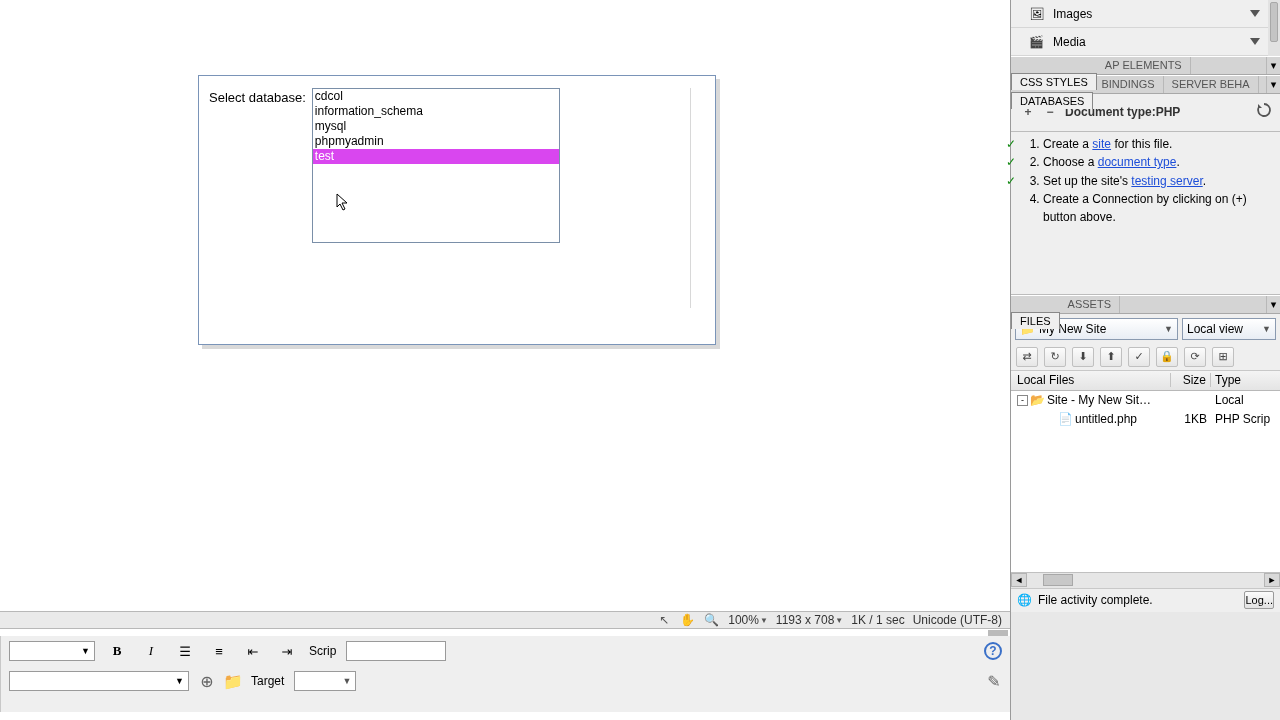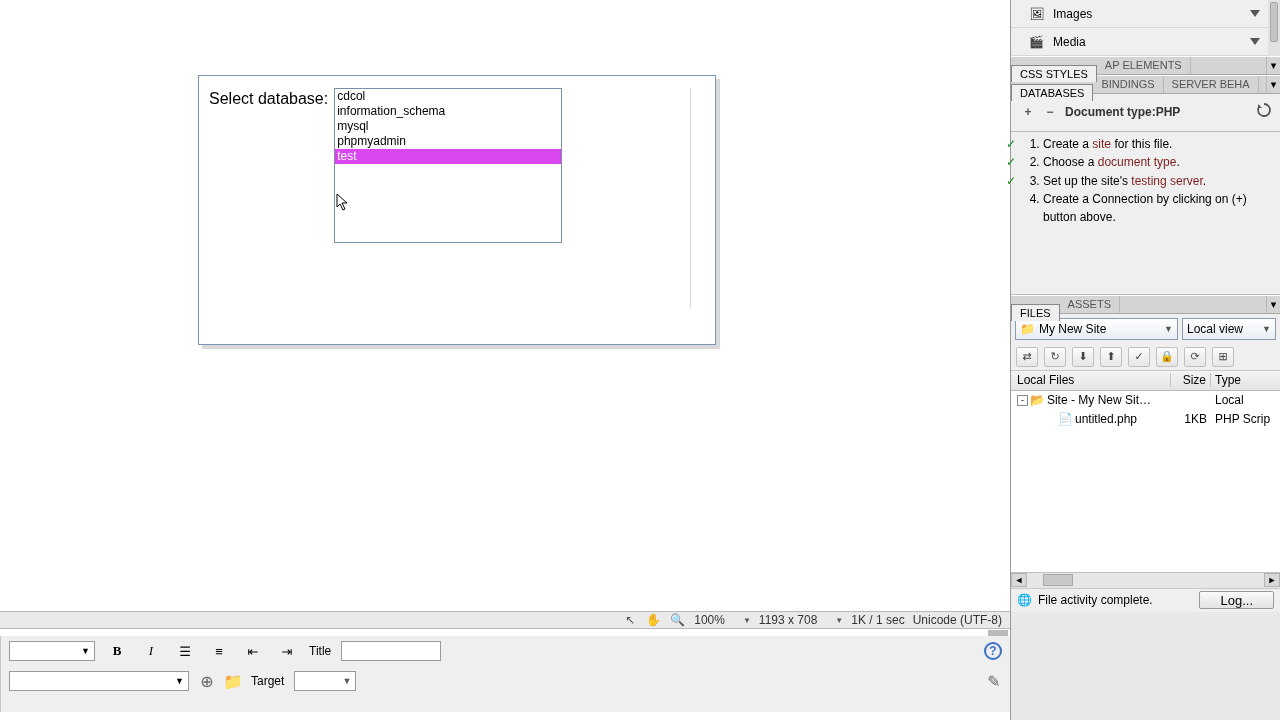--- a/index.html
+++ b/index.html
@@ -18,23 +18,23 @@
   justify-content: space-between;
 }
 .close-btn {
   width: 22px; height: 18px; background: linear-gradient(#f08a7d,#d84b3a);
   border: 1px solid #a83828; border-radius: 3px; display: flex;
   align-items: center; justify-content: center; color: #fff; font-weight: bold;
   font-size: 11px; cursor: pointer;
 }
 .dialog-body { display: flex; padding: 12px 10px; height: calc(100% - 22px); }
 .db-left { flex: 1; display: flex; }
-.db-label { font-size: 16px; margin-right: 6px; padding-top: 2px; }
+.db-label { font-size: 13px; margin-right: 6px; padding-top: 2px; }
 .db-list {
-  width: 228px; height: 155px; border: 1px solid #7a8fa8; background: #fff;
+  width: 248px; height: 155px; border: 1px solid #7a8fa8; background: #fff;
   font-size: 12px; overflow: auto;
 }
 .db-item { padding: 0 2px; height: 15px; line-height: 15px; cursor: pointer; }
 .db-item.selected { background: #d946ef; color: #fff; }
 .dlg-sep { width: 1px; background: #d8d8d8; margin: 0 14px; height: 220px; }
 .db-buttons { width: 86px; display: flex; flex-direction: column; gap: 11px; }
 .dlg-btn {
   height: 24px; border: 1px solid #8a9ab0; border-radius: 4px;
   background: linear-gradient(#fefefe,#e6ecf4); font-size: 12px; cursor: pointer;
 }
@@ -61,34 +61,34 @@
 
 .tab-bar {
   display: flex; background: #d4d4d4; border-top: 1px solid #fff; border-bottom: 1px solid #a8a8a8;
   height: 19px; font-size: 11px;
 }
 .tab {
   padding: 2px 8px; color: #555; border-right: 1px solid #b8b8b8; background: #d4d4d4; cursor: pointer;
 }
 .tab.active {
   background: #efefef; border-top: 1px solid #888; border-left: 1px solid #888;
-  border-right: 1px solid #888; color: #000; position: relative; top: 8px;
+  border-right: 1px solid #888; color: #000; position: relative; top: 16px;
 }
 .tab-collapse { margin-left: auto; width: 14px; display: flex; align-items: center; justify-content: center; border-left: 1px solid #b8b8b8; }
 
 .db-panel { background: #efefef; padding: 6px 4px 4px 6px; border-bottom: 1px solid #bcbcbc; }
 .db-toolbar { display: flex; align-items: center; gap: 8px; padding: 2px 4px 6px 4px; }
 .db-tool { width: 14px; height: 14px; display: flex; align-items: center; justify-content: center; font-weight: bold; color: #555; cursor: pointer; }
 .doc-type { font-size: 12px; color: #333; font-weight: bold; }
 .refresh-ic { margin-left: auto; cursor: pointer; }
 .db-help { background: #efefef; padding: 2px 6px 8px 8px; font-size: 12px; line-height: 1.45; }
 .db-help ol { margin: 2px 0 0 24px; padding: 0; }
 .db-help li { margin-bottom: 1px; }
 .chk { display: inline-block; width: 12px; text-align: center; color: #158a15; margin-right: 4px; }
-.lnk { color: #7f1d1d; cursor: pointer; }
+.lnk { color: #1d4ed8; text-decoration: underline; cursor: pointer; }
 
 .files-panel { display: flex; flex-direction: column; height: 298px; }
 .files-row1 { display: flex; gap: 4px; padding: 4px; background: #efefef; }
 .combo {
   height: 22px; border: 1px solid #8a9ab0; background: linear-gradient(#fff,#e8edf4);
   display: flex; align-items: center; padding: 0 4px; font-size: 12px; gap: 4px;
 }
 .combo .arrow { margin-left: auto; font-size: 9px; color: #555; }
 .files-toolbar {
   display: flex; gap: 6px; padding: 3px 5px; background: #efefef; border-bottom: 1px solid #c8c8c8;
@@ -111,33 +111,33 @@
 .file-ic { color: #888; }
 .hscroll { height: 16px; background: #e6e6e6; display: flex; align-items: center; border-top: 1px solid #c0c0c0; }
 .hs-btn { width: 16px; height: 14px; background: #d8d8d8; border: 1px solid #b4b4b4; display: flex; align-items: center; justify-content: center; font-size: 9px; }
 .hs-track { flex: 1; position: relative; height: 12px; }
 .hs-thumb { position: absolute; left: 16px; width: 30px; height: 12px; background: #c8c8c8; border: 1px solid #a8a8a8; }
 .files-status {
   display: flex; align-items: center; height: 24px; padding: 0 6px; gap: 6px;
   background: #efefef; border-top: 1px solid #c8c8c8; font-size: 12px;
 }
 .log-btn {
-  margin-left: auto; height: 18px; padding: 0 20px; font-size: 13px;
+  margin-left: auto; height: 18px; padding: 0 0; font-size: 11px;
   border: 1px solid #9a9a9a; background: linear-gradient(#fbfbfb,#e2e2e2); border-radius: 2px; cursor: pointer;
 }
 
 
 .status-bar {
   position: absolute; left: 0; top: 611px; width: 1010px; height: 18px;
   background: #eaeaea; border-top: 1px solid #b8b8b8; border-bottom: 1px solid #b8b8b8;
   display: flex; align-items: center; justify-content: flex-end; gap: 8px; padding: 0 8px;
   font-size: 12px; color: #333;
 }
 .sb-icon { width: 16px; height: 14px; display: flex; align-items: center; justify-content: center; color: #555; }
-.sb-combo { display: flex; align-items: center; gap: 18px; }
+.sb-combo { display: flex; align-items: center; gap: 1px; }
 .sb-combo .sm-arrow { font-size: 8px; color: #555; }
 
 
 .props {
   position: absolute; left: 0; top: 636px; width: 1010px; height: 76px;
   background: #efefef; border-left: 1px solid #c8c8c8;
 }
 .props-close { position: absolute; right: 2px; top: -6px; width: 20px; height: 6px; background: #bababa; }
 .prop-row { display: flex; align-items: center; height: 30px; gap: 10px; padding: 0 8px; }
 .pr-select {
@@ -325,21 +325,21 @@
   <div class="prop-row">
     <div class="pr-select">
         <span style="font-size:9px">▼</span>
       </div>
     <span class="fmt-btn bold">B</span>
     <span class="fmt-btn italic">I</span>
     <span class="fmt-btn">☰</span>
     <span class="fmt-btn">≡</span>
     <span class="fmt-btn">⇤</span>
     <span class="fmt-btn">⇥</span>
-    <span class="pr-label">Title</span>
+    <span class="pr-label">Scrip</span>
     <input class="pr-input" style="">
     <span class="help-q">?</span>
   </div>
   <div class="prop-row">
     <div class="pr-select" style="width:180px">
         <span style="font-size:9px">▼</span>
       </div>
     <span class="pr-sm-ic">⊕</span>
     <span class="pr-sm-ic">📁</span>
     <span class="pr-label">Target</span>

